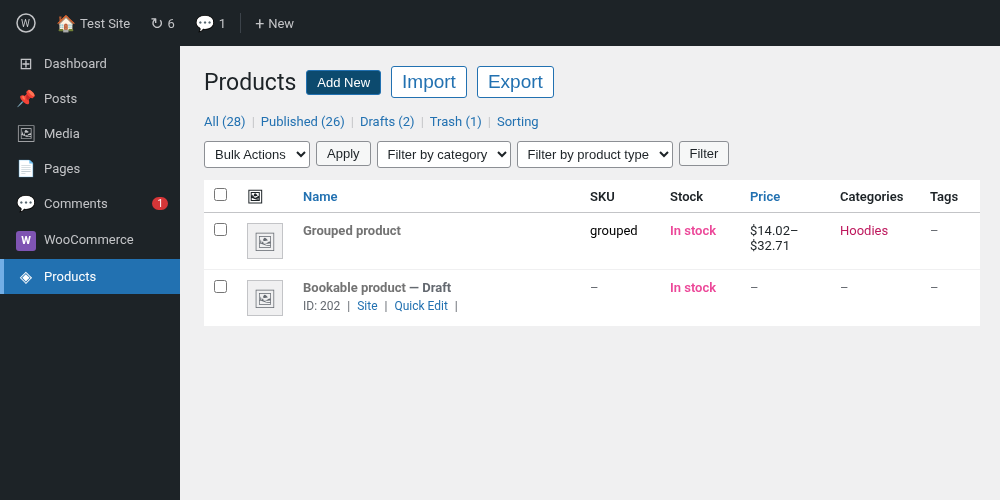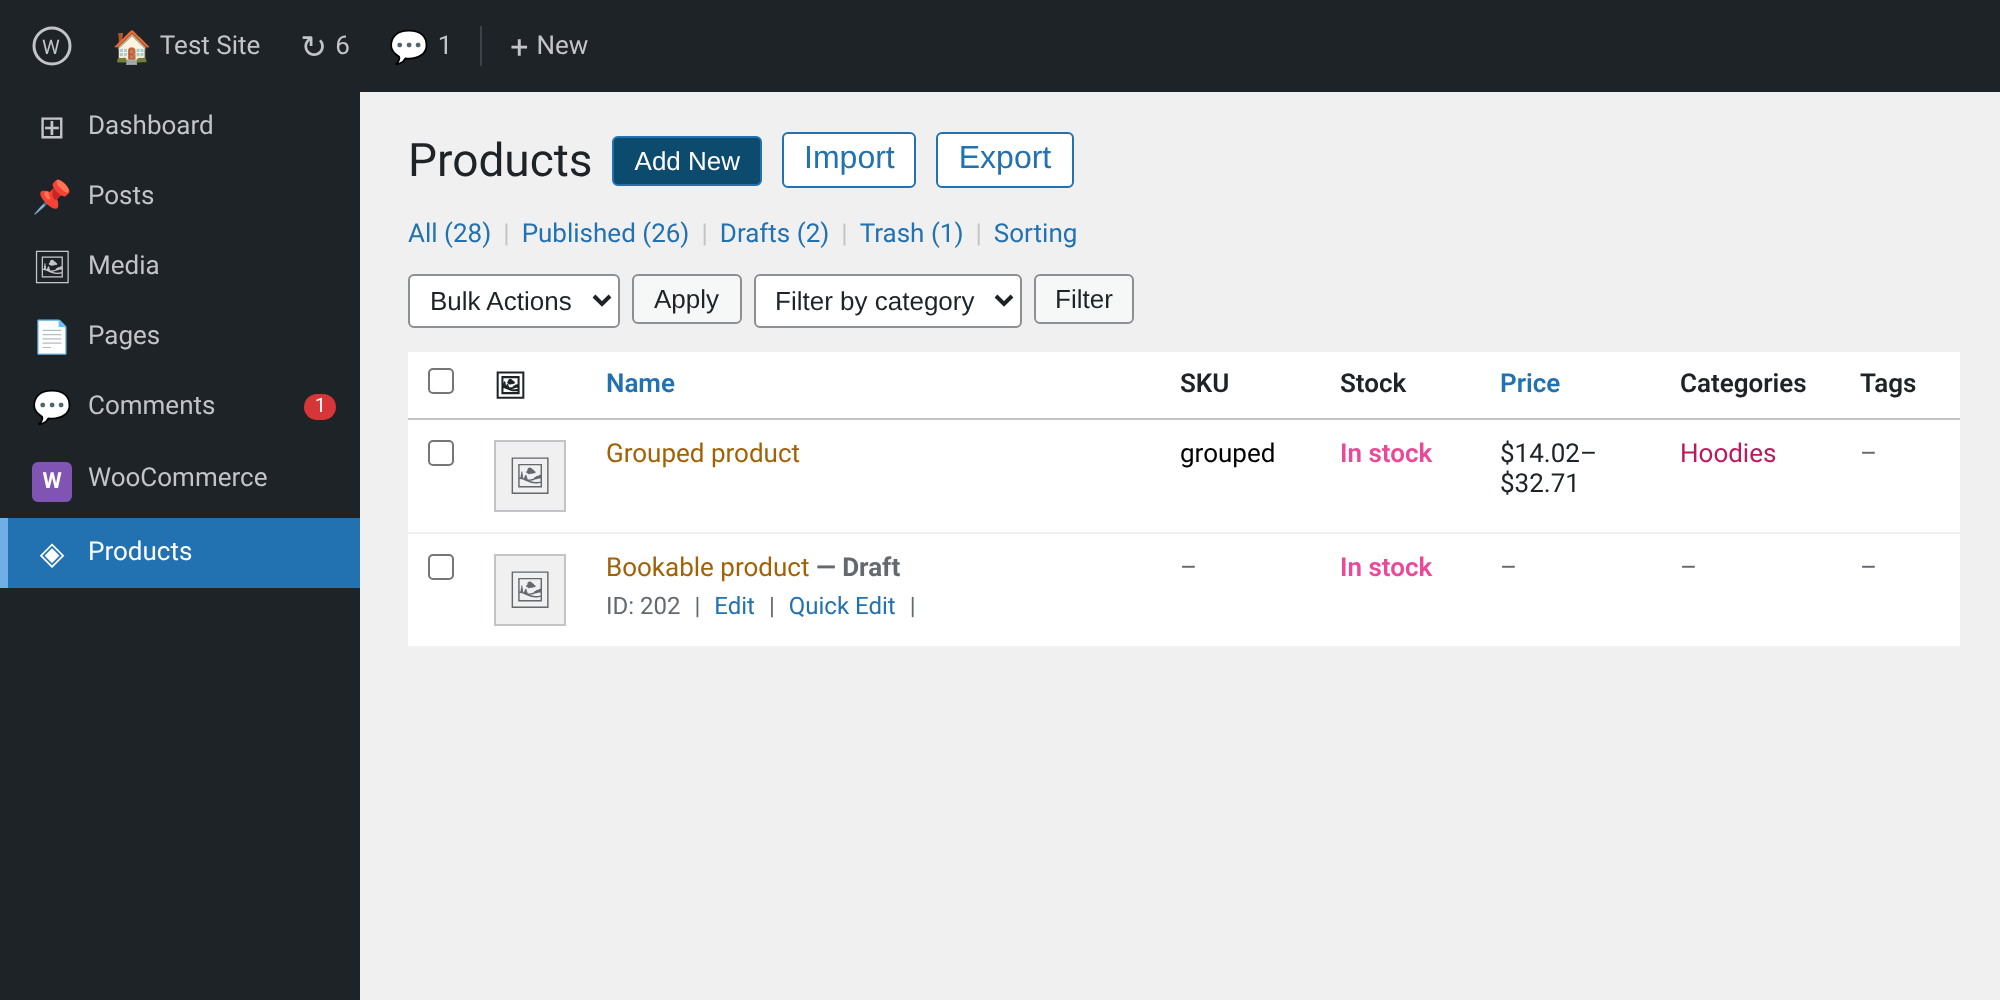--- a/index.html
+++ b/index.html
@@ -53,21 +53,21 @@
     }
 
     .page-header { display: flex; align-items: center; gap: 10px; margin-bottom: 16px; }
     .page-title { font-size: 23px; font-weight: 400; color: #1d2327; }
     .btn-primary {
       background: #0c4a6e; color: #fff; border: 1px solid #2271b1;
       padding: 4px 10px; border-radius: 3px; cursor: pointer; font-size: 13px;
     }
     .btn-outline {
       background: #fff; color: #2271b1; border: 1px solid #2271b1;
-      padding: 4px 10px; border-radius: 3px; cursor: pointer; font-size: 16px;
+      padding: 4px 10px; border-radius: 3px; cursor: pointer; font-size: 19px;
     }
 
     
     .filter-tabs { display: flex; gap: 0; margin-bottom: 12px; font-size: 13px; }
     .filter-tab { color: #2271b1; text-decoration: none; cursor: pointer; }
     .filter-sep { color: #c3c4c7; margin: 0 6px; }
 
     
     .action-bar { display: flex; align-items: flex-start; gap: 6px; margin-bottom: 12px; flex-wrap: wrap; }
     .select-control {
@@ -85,21 +85,21 @@
 
     
     .products-table { width: 100%; border-collapse: collapse; background: #fff; }
     .products-table thead tr { border-bottom: 1px solid #c3c4c7; }
     .products-table th {
       text-align: left; padding: 8px 10px; font-weight: 600; color: #1d2327; font-size: 13px;
       background: #fff;
     }
     .products-table th.sortable { color: #2271b1; cursor: pointer; }
     .products-table td { padding: 10px 10px; vertical-align: top; border-bottom: 1px solid #f0f0f1; font-size: 13px; }
-    .product-name-link { color: #a16207; text-decoration: none; font-weight: 400; font-size: 13px; cursor: pointer; }
+    .product-name-link { color: #737373; text-decoration: none; font-weight: 700; font-size: 13px; cursor: pointer; }
     .draft-label { color: #646970; font-weight: 700; }
     .in-stock { color: #ec4899; font-weight: 600; }
     .price-val { color: #1d2327; }
     .cat-link { color: #be185d; cursor: pointer; }
     .dash { color: #646970; }
     .row-actions { font-size: 12px; color: #646970; margin-top: 4px; }
     .row-actions a { color: #2271b1; cursor: pointer; text-decoration: none; }
     .row-actions .sep { margin: 0 4px; }
     .thumb-placeholder {
       width: 36px; height: 36px; background: #f0f0f1; border: 1px solid #c3c4c7;
@@ -204,20 +204,23 @@
       <span class="filter-tab">Sorting</span>
     </div>
 
     <div class="action-bar">
       <select class="select-control">
         <option>Bulk Actions</option>
       </select>
       <button class="btn-apply">Apply</button>
       <select class="select-control">
         <option>Filter by category</option>
+      </select>
+      <select class="select-control">
+        <option>Filter by product type</option>
       </select>
       <button class="btn-filter">Filter</button>
     </div>
 
     <table class="products-table">
       <thead>
         <tr>
           <th class="col-check">
             <input type="checkbox" style="">
           </th>
@@ -271,21 +274,21 @@
             <div class="thumb-placeholder">
               <span>🖼</span>
             </div>
           </td>
           <td class="col-name">
             <a class="product-name-link">Bookable product</a>
             <span class="draft-label"> — Draft</span>
             <div class="row-actions">
               <span>ID: 202</span>
               <span class="sep"> | </span>
-              <a>Edit</a>
+              <a>Site</a>
               <span class="sep"> | </span>
               <a>Quick Edit</a>
               <span class="sep"> |</span>
             </div>
           </td>
           <td class="col-sku">
             <span class="dash">–</span>
           </td>
           <td class="col-stock">
             <span class="in-stock">In stock</span>

